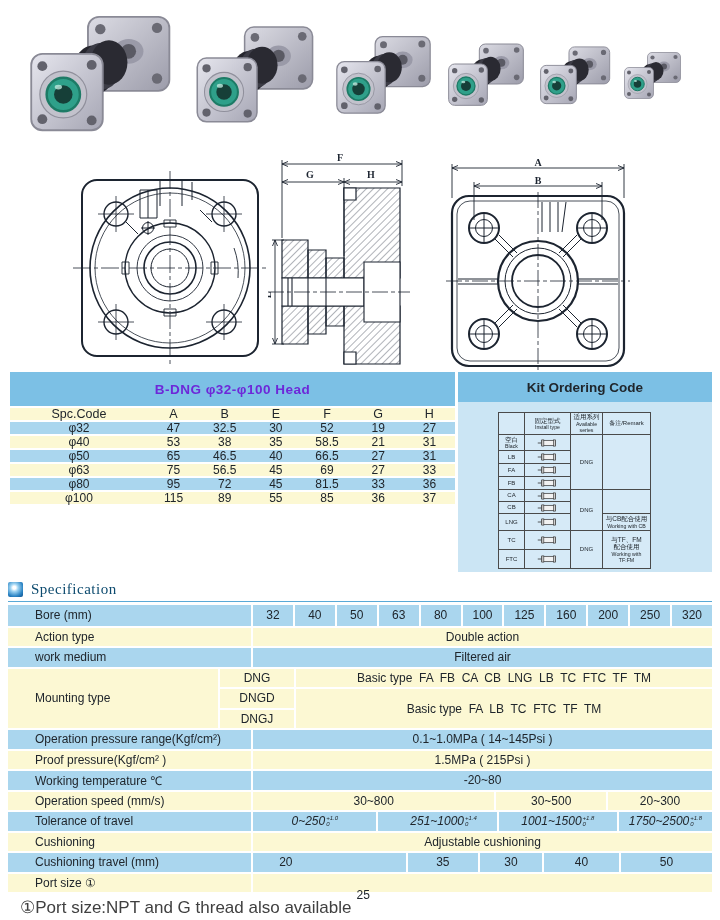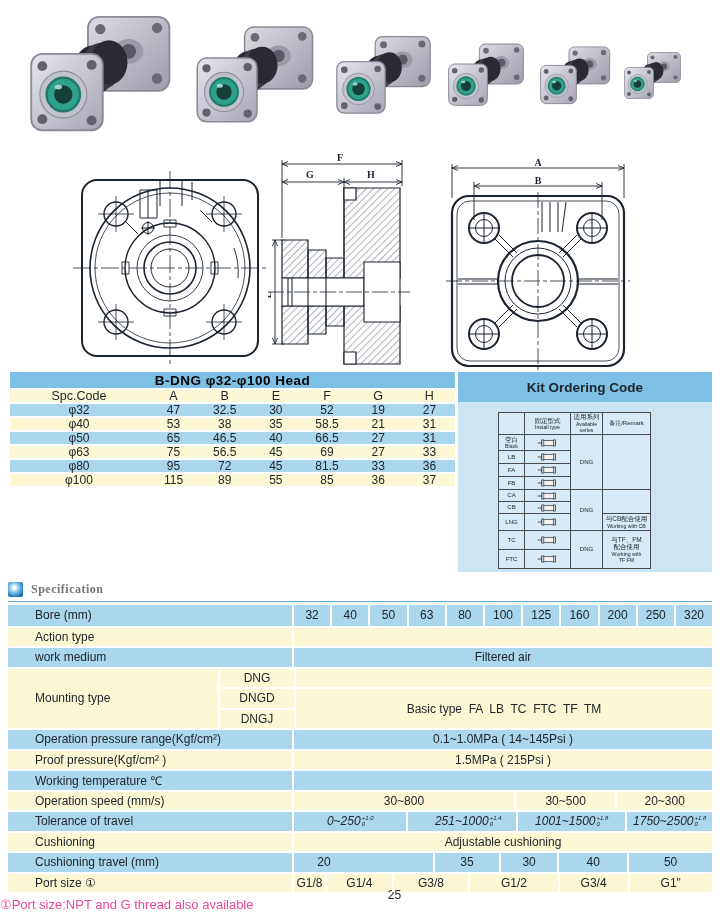--- a/index.html
+++ b/index.html
@@ -12,22 +12,22 @@
     display:flex;align-items:center;padding-left:30px;box-sizing:border-box;}
   .photos svg{display:block;}
 
   
   .drawing{position:absolute;}
   .drw line,.drw path,.drw rect,.drw circle,.drw ellipse,.drw polyline{vector-effect:non-scaling-stroke;}
   .dimlabel{font-family:"Liberation Serif",serif;font-weight:bold;font-size:10px;fill:#1c2430;}
 
   
   .head-table{position:absolute;left:10px;top:372px;width:445px;}
-  .ht-title{height:16px;background:#7cc0e5;display:flex;align-items:center;justify-content:center;
-    font-size:13.5px;font-weight:bold;color:#000000;letter-spacing:.5px;}
+  .ht-title{height:34px;background:#7cc0e5;display:flex;align-items:center;justify-content:center;
+    font-size:13.5px;font-weight:bold;color:#6d28d9;letter-spacing:.5px;}
   .ht-row{display:flex;height:14px;align-items:center;text-align:center;font-size:12px;
     border-top:2px solid #fff;box-sizing:border-box;color:#20262c;}
   .ht-row .c0{flex:0 0 31%;}
   .ht-row .c{flex:1;}
   .ht-head{font-size:12.5px;}
   .bgB{background:#aad6ee;}
   .bgC{background:#fcf8d3;}
 
   
   .kit{position:absolute;left:458px;top:372px;width:254px;height:200px;background:#cbe5f4;}
@@ -39,26 +39,26 @@
   .kit-table .cn{font-size:6.5px;display:block;}
   .kit-table .en{font-size:5.5px;display:block;transform:scale(.95);}
   .kcyl{display:block;margin:0 auto;}
 
   
   .spec-head{position:absolute;left:8px;top:578px;width:704px;height:23px;
     display:flex;align-items:center;border-bottom:1.5px solid #5aa9d6;}
   .spec-orb{width:15px;height:15px;margin-right:8px;
     background:radial-gradient(circle at 42% 38%, #ffffff 0 12%, #9fd4f2 30%, #2b84c4 68%, #0d4f8c 100%);
     border-radius:2px;}
-  .spec-title{font-family:"Liberation Serif",serif;font-weight:bold;font-size:12px;color:#737373;letter-spacing:.5px;}
+  .spec-title{font-family:"Liberation Serif",serif;font-weight:normal;font-size:15px;color:#0c4a6e;letter-spacing:.5px;}
 
   .spec-table{position:absolute;left:8px;top:605px;width:704px;font-size:12px;color:#20262c;}
   .srow{display:flex;height:20.5px;border-top:2px solid #fff;box-sizing:border-box;}
   .srow:first-child{border-top:none;}
-  .slabel{width:286px;box-sizing:border-box;border-right:2px solid #fff;
+  .slabel{width:245px;box-sizing:border-box;border-right:2px solid #fff;
     display:flex;align-items:center;padding-left:27px;}
   .svals{flex:1;display:flex;}
   .scell{flex:1;display:flex;align-items:center;justify-content:center;box-sizing:border-box;}
   .scell + .scell{border-left:2px solid #fff;}
   .pre{white-space:pre;}
   
   .mount{height:61.5px;}
   .mount .slabel{height:100%;}
   .mount-right{flex:1;display:flex;flex-direction:column;}
   .mrow1{height:20.5px;display:flex;border-bottom:2px solid #fff;box-sizing:border-box;}
@@ -72,21 +72,21 @@
   
   .tol{display:flex;align-items:center;justify-content:center;font-style:italic;}
   .stack{display:inline-flex;flex-direction:column;font-size:6px;line-height:1.1;margin-left:1px;
     align-items:flex-start;}
   
   .w-speed1{flex:0 0 52.6%;border-radius:7px;} .w-speed2{flex:0 0 24.3%;text-align:center;} .w-speed3{flex:1;}
   .w-tol1{flex:0 0 26.9%;} .w-tol2{flex:0 0 26.2%;padding-left:12px;} .w-tol3{flex:0 0 26.2%;} .w-tol4{flex:1;}
   .w-ct1{flex:0 0 14.3%;} .w-ct2{flex:0 0 19%;margin-top:42px;} .w-ct3{flex:0 0 15.7%;} .w-ct4{flex:0 0 14%;} .w-ct5{flex:0 0 16.7%;} .w-ct6{flex:1;}
   .w-p1{flex:0 0 7.4%;} .w-p2{flex:0 0 16%;} .w-p3{flex:0 0 18.3%;} .w-p4{flex:0 0 21.4%;} .w-p5{flex:0 0 16.7%;} .w-p6{flex:1;}
 
-  .footnote{position:absolute;left:0;top:897px;font-size:13px;color:#ec4899;}
+  .footnote{position:absolute;left:20px;top:897px;font-size:17px;color:#404040;}
 </style>
 </head>
 <body>
 
 <svg width="0" height="0" style="position:absolute" aria-hidden="true">
   <defs>
     <linearGradient id="gmetal" x1="0" y1="0" x2="1" y2="1">
       <stop offset="0" stop-color="#dcdce4"></stop>
         <stop offset="1" stop-color="#9c9caa"></stop>
     </linearGradient>
@@ -526,32 +526,36 @@
       <div class="scell">100</div>
       <div class="scell">125</div>
       <div class="scell">160</div>
       <div class="scell">200</div>
       <div class="scell">250</div>
       <div class="scell">320</div>
     </div>
   </div>
   <div class="srow bgC">
     <div class="slabel">Action type</div>
+    <div class="svals">
+        <div class="scell">Double action</div>
+      </div>
   </div>
   <div class="srow bgB">
     <div class="slabel">work medium</div>
     <div class="svals">
         <div class="scell">Filtered air</div>
       </div>
   </div>
   <div class="srow bgC mount">
     <div class="slabel" style="width:212px">Mounting type</div>
     <div class="mount-right">
       <div class="mrow1">
         <div class="mmodel">DNG</div>
+        <div class="mval pre">Basic type  FA  FB  CA  CB  LNG  LB  TC  FTC  TF  TM</div>
       </div>
       <div class="mrow23">
         <div class="mmcol">
           <div>DNGD</div>
           <div>DNGJ</div>
         </div>
         <div class="mval pre">Basic type  FA  LB  TC  FTC  TF  TM</div>
       </div>
     </div>
   </div>
@@ -562,20 +566,23 @@
       </div>
   </div>
   <div class="srow bgC">
     <div class="slabel">Proof pressure(Kgf/cm² )</div>
     <div class="svals">
         <div class="scell">1.5MPa ( 215Psi )</div>
       </div>
   </div>
   <div class="srow bgB">
     <div class="slabel">Working temperature  ℃</div>
+    <div class="svals">
+        <div class="scell">-20~80</div>
+      </div>
   </div>
   <div class="srow bgC">
     <div class="slabel">Operation speed  (mm/s)</div>
     <div class="svals">
       <div class="scell w-speed1">30~800</div>
       <div class="scell w-speed2">30~500</div>
       <div class="scell w-speed3">20~300</div>
     </div>
   </div>
   <div class="srow bgB">
@@ -623,24 +630,16 @@
       <div class="scell w-ct1">20</div>
       <div class="scell w-ct2">25</div>
       <div class="scell w-ct3">35</div>
       <div class="scell w-ct4">30</div>
       <div class="scell w-ct5">40</div>
       <div class="scell w-ct6">50</div>
     </div>
   </div>
   <div class="srow bgC">
     <div class="slabel">Port size ①</div>
-    <div class="svals">
-      <div class="scell w-p1">G1/8</div>
-      <div class="scell w-p2">G1/4</div>
-      <div class="scell w-p3">G3/8</div>
-      <div class="scell w-p4">G1/2</div>
-      <div class="scell w-p5">G3/4</div>
-      <div class="scell w-p6">G1"</div>
-    </div>
   </div>
 </div>
 
 <div class="footnote">①Port size:NPT and G thread also available</div>
 
 </body></html>

